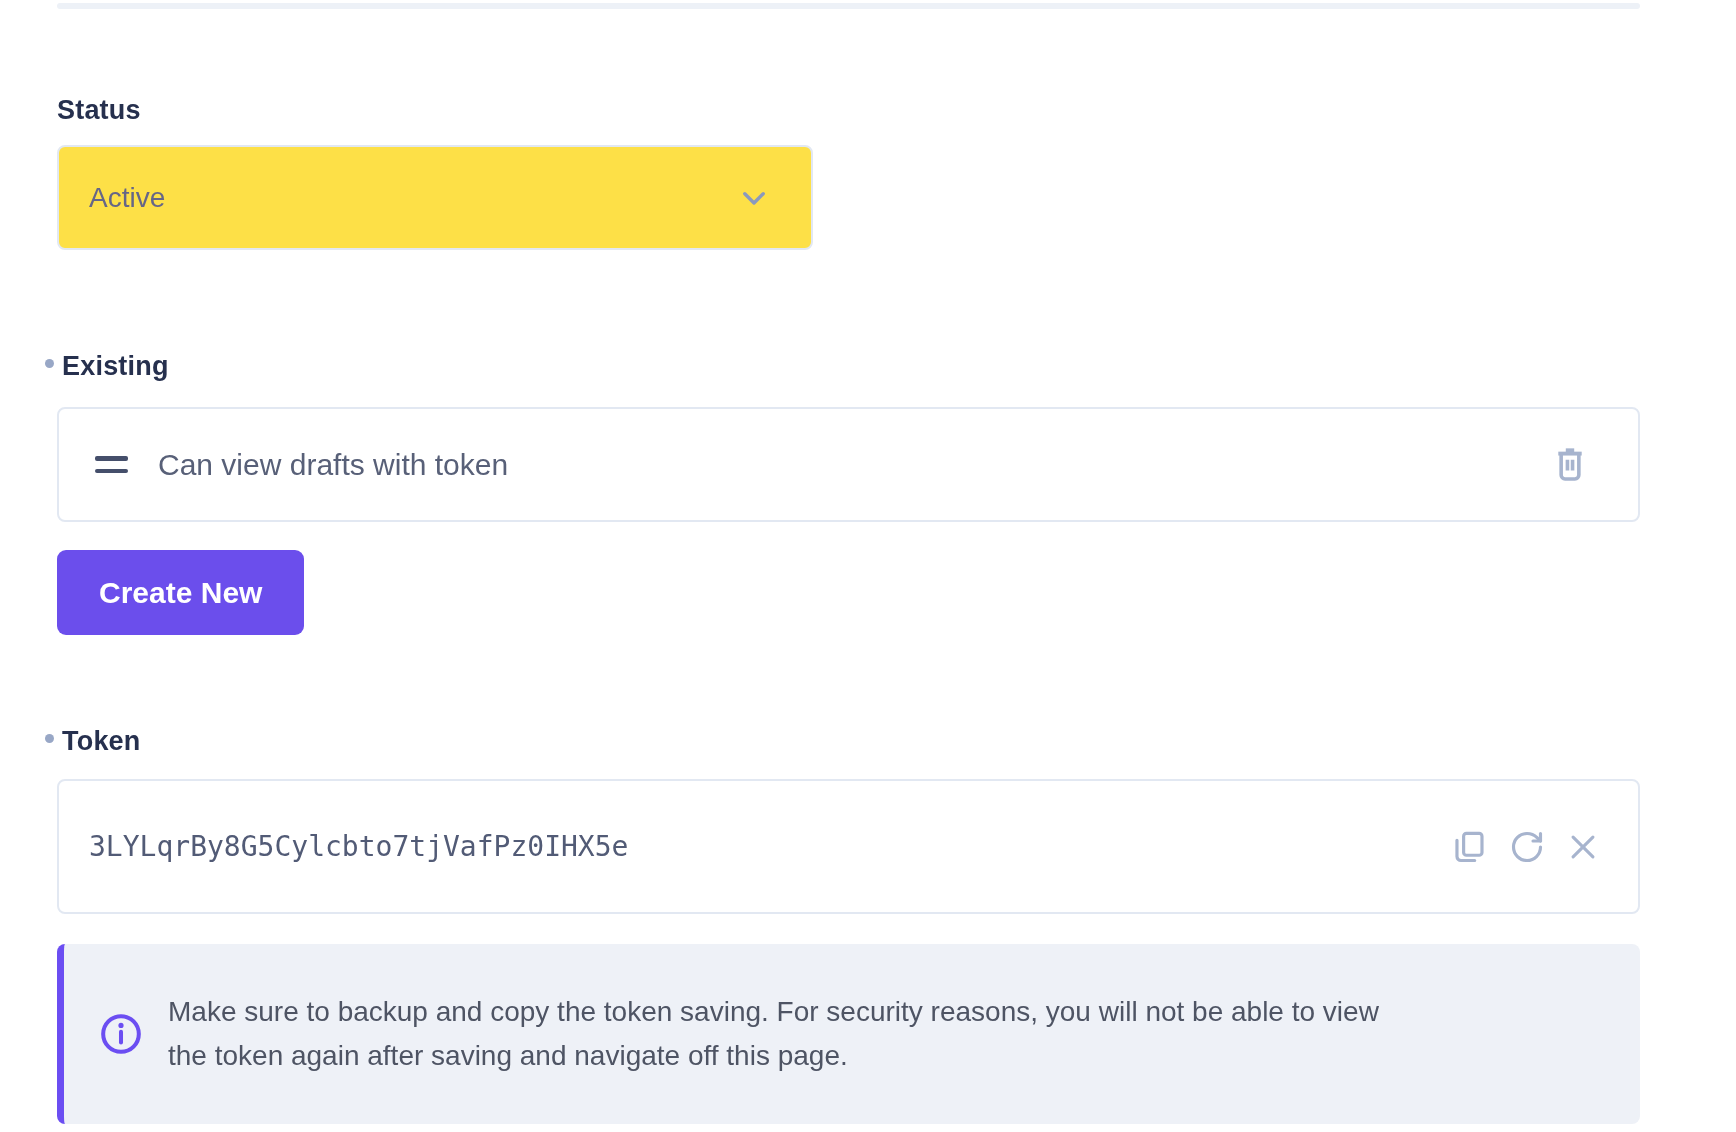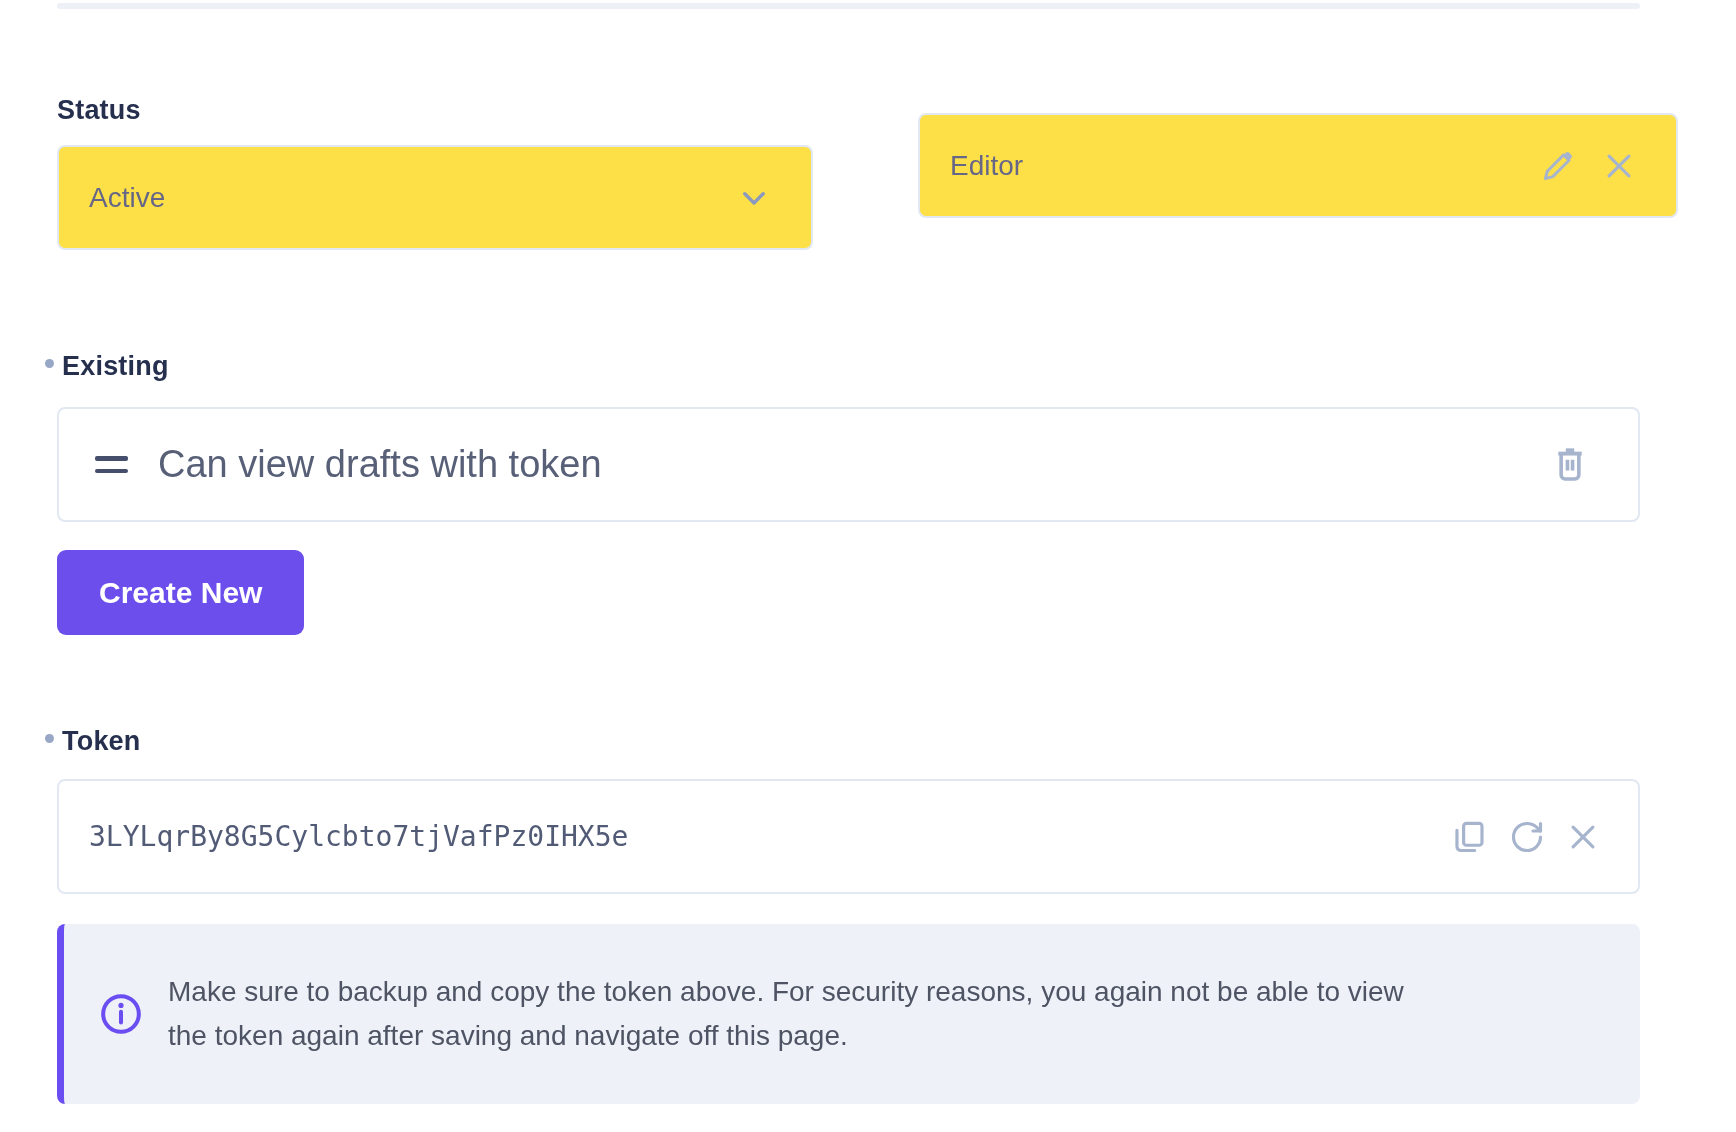--- a/index.html
+++ b/index.html
@@ -54,36 +54,36 @@
   .policies-section { margin-top: 100px; }
   .policy-row {
     margin-top: 25px; height: 115px;
     border: 2px solid #e2e8f2; border-radius: 8px;
     display: flex; align-items: center;
     padding: 0 50px 0 36px;
   }
   .drag-handle { display: flex; flex-direction: column; cursor: grab; margin-right: 30px; }
   .drag-handle span { width: 33px; height: 4.5px; background: #454f6b; border-radius: 2px; }
   .drag-handle span + span { margin-top: 8px; }
-  .policy-text { font-size: 38px; color: #586078; flex: 1 1 auto; }
+  .policy-text { font-size: 30px; color: #586078; flex: 1 1 auto; }
 
   .btn-row { margin-top: 28px; display: flex; gap: 15px; }
   .btn {
     height: 85px; border: none; border-radius: 9px;
     background: #6b4eec; color: #ffffff;
     font-family: "Liberation Sans", sans-serif;
     font-size: 30px; font-weight: 700;
     padding: 0 42px; cursor: pointer;
     display: flex; align-items: center;
   }
 
   
   .token-section { margin-top: 90px; }
   .token-box {
-    margin-top: 22px; height: 115px;
+    margin-top: 22px; height: 135px;
     border: 2px solid #e2e8f2; border-radius: 8px;
     display: flex; align-items: center;
     padding: 0 38px 0 30px;
   }
   .token-value {
     font-family: "DejaVu Sans Mono", monospace;
     font-size: 28px; color: #525b76; flex: 1 1 auto;
   }
   .token-box .icon-gap { margin-left: 21px; }
 
@@ -118,34 +118,20 @@
         <span class="input-value">Active</span>
         <span class="icon-btn">
           <svg width="34" height="34" viewBox="0 0 24 24" fill="none" stroke="#8a99bd" stroke-width="2.4" stroke-linecap="round" stroke-linejoin="round">
             <path d="M5.5 9 L12 15.5 L18.5 9"></path>
           </svg>
         </span>
       </div>
     </div>
 
     <div>
-      <div class="input-box">
-        <span class="input-value">Editor</span>
-        <span class="icon-btn">
-          <svg width="36" height="36" viewBox="0 0 24 24">
-            <path d="M3.6 20.4 L4.9 15.5 L15.8 4.6 L19.4 8.2 L8.5 19.1 Z" fill="none" stroke="#a7b4ce" stroke-width="2" stroke-linejoin="round"></path>
-            <path d="M17 3.4 a1.9 1.9 0 0 1 2.7 0 l0.9 0.9 a1.9 1.9 0 0 1 0 2.7 l-0.75 0.75 -3.6 -3.6 z" fill="#a7b4ce"></path>
-          </svg>
-        </span>
-        <span class="icon-btn icon-gap">
-          <svg width="34" height="34" viewBox="0 0 24 24" fill="none" stroke="#a7b4ce" stroke-width="2.2" stroke-linecap="round">
-            <path d="M5 5 L19 19 M19 5 L5 19"></path>
-          </svg>
-        </span>
-      </div>
     </div>
   </div>
 
   <div class="policies-section">
     <div class="field-label required">
       <span class="req-dot"></span>
       <span>Existing</span>
     </div>
 
     <div class="policy-row">
@@ -200,18 +186,18 @@
     </div>
 
     <div class="notice">
       <span class="icon-btn">
         <svg width="46" height="46" viewBox="0 0 24 24">
           <circle cx="12" cy="12" r="9.3" fill="none" stroke="#6b4ef2" stroke-width="2.1"></circle>
           <path d="M12 10.8 V16.4" stroke="#6b4ef2" stroke-width="2.1" stroke-linecap="round" fill="none"></path>
           <circle cx="12" cy="7.5" r="1.35" fill="#6b4ef2"></circle>
         </svg>
       </span>
-      <p class="notice-text">Make sure to backup and copy the token above. For security reasons, you again not be able to view
+      <p class="notice-text">Make sure to backup and copy the token saving. For security reasons, you will not be able to view
 the token again after saving and navigate off this page.</p>
     </div>
   </div>
 
 </div>
 
 </body></html>

